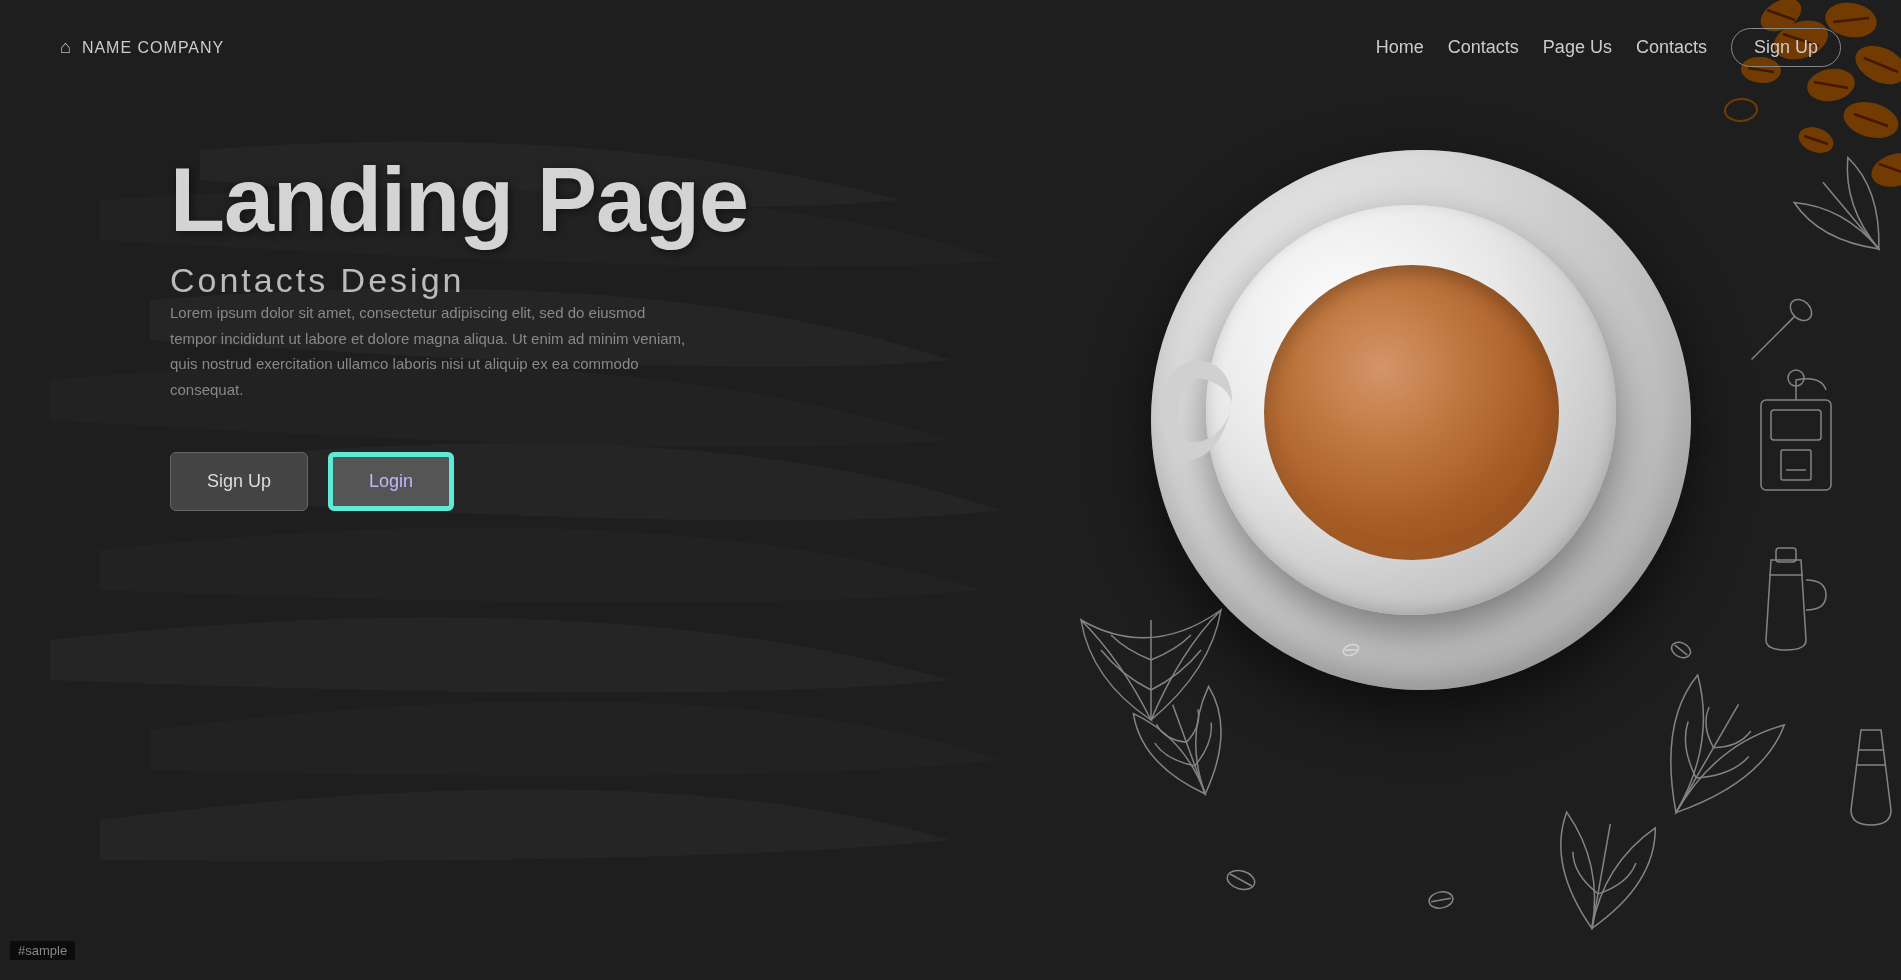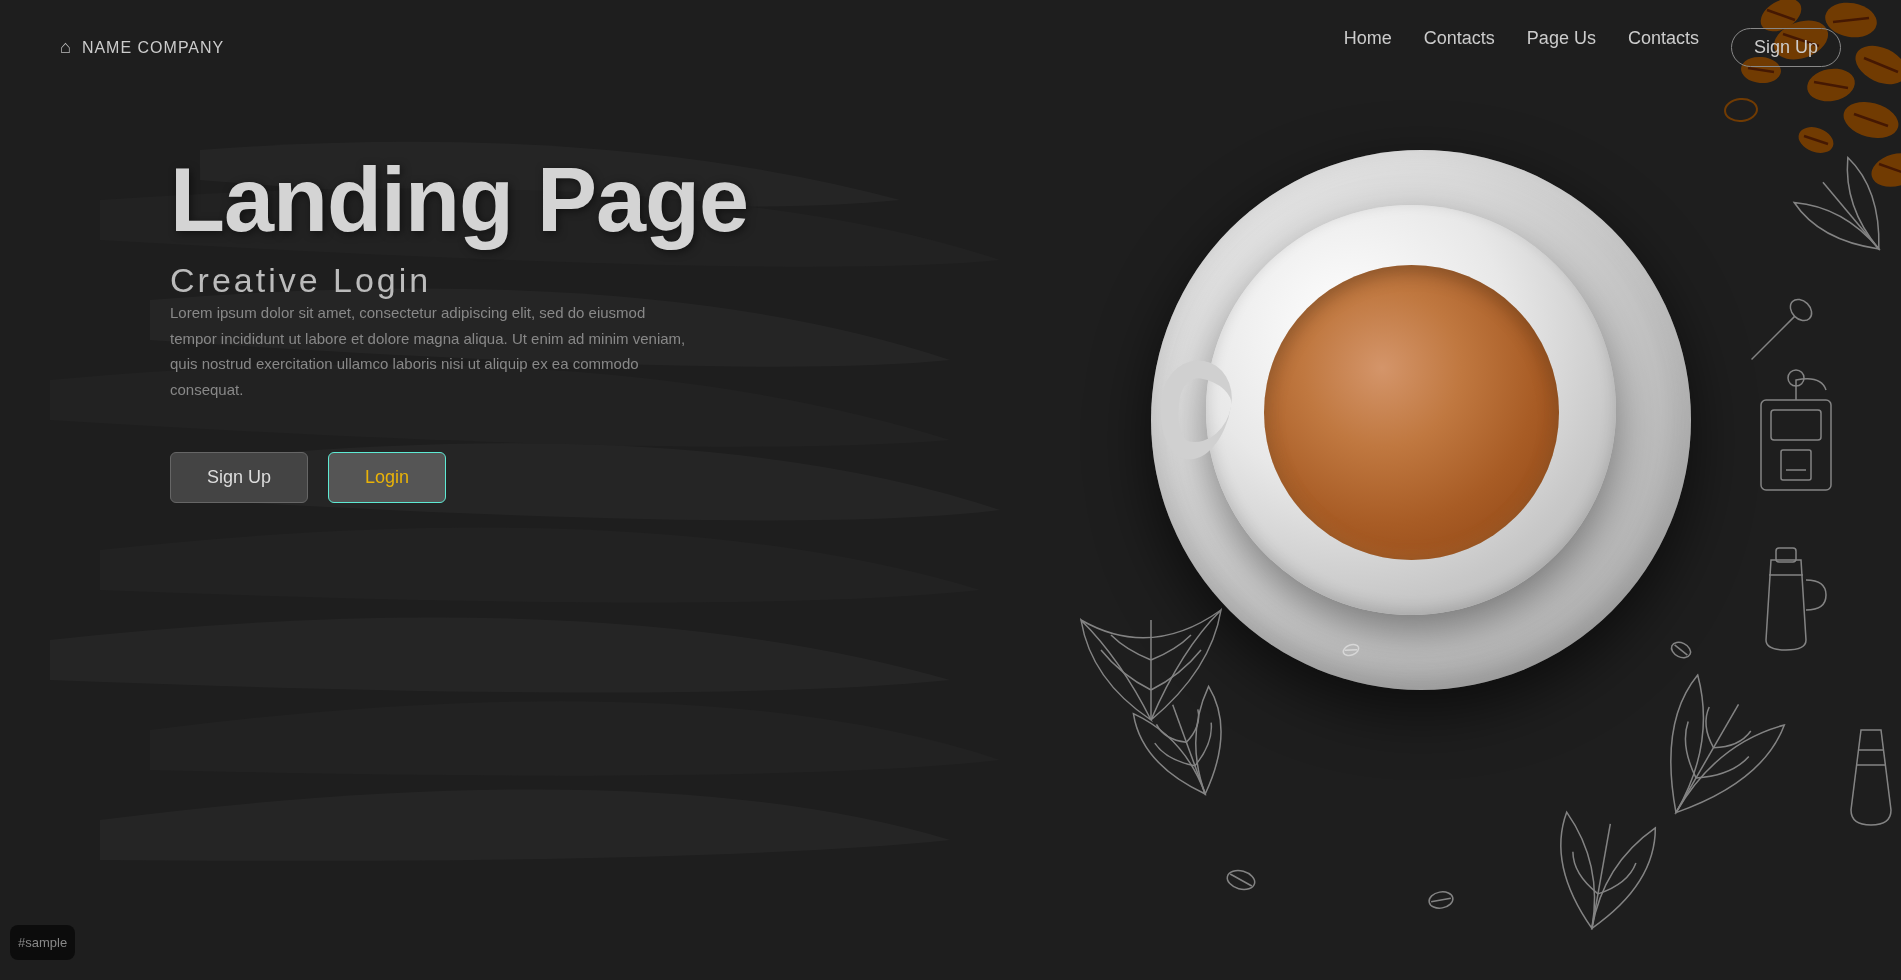--- a/index.html
+++ b/index.html
@@ -32,22 +32,22 @@
       letter-spacing: 1px;
     }
 
     .logo-icon {
       font-size: 18px;
       color: #bbb;
     }
 
     .nav-links {
       display: flex;
-      align-items: flex-start;
-      gap: 32px;
+      align-items: center;
+      gap: 24px;
     }
 
     .nav-link {
       color: #ccc;
       text-decoration: none;
       font-size: 18px;
       cursor: pointer;
     }
 
     .nav-signup-btn {
@@ -104,39 +104,39 @@
       color: #ddd;
       border: 1px solid #666;
       border-radius: 6px;
       padding: 14px 36px;
       font-size: 18px;
       cursor: pointer;
     }
 
     .btn-login {
       background: #555;
-      color: #eab308;
-      border: 1px solid #5eead4;
+      color: #c4b5fd;
+      border: 5px solid #5eead4;
       border-radius: 6px;
       padding: 14px 36px;
       font-size: 18px;
       cursor: pointer;
     }
 
     
     .sample-tag {
       position: absolute;
       bottom: 20px;
       left: 10px;
       z-index: 10;
       background: rgba(0,0,0,0.6);
       color: #888;
       font-size: 13px;
-      padding: 10px 8px;
-      border-radius: 8px;
+      padding: 2px 8px;
+      border-radius: 1px;
     }
 
     
     .coffee-area {
       position: absolute;
       top: 0;
       right: 0;
       width: 860px;
       height: 980px;
       z-index: 3;
@@ -248,21 +248,21 @@
     <a class="nav-link">Home</a>
     <a class="nav-link">Contacts</a>
     <a class="nav-link">Page Us</a>
     <a class="nav-link">Contacts</a>
     <button class="nav-signup-btn">Sign Up</button>
   </div>
 </nav>
 
 <div class="main-content">
   <h1 class="hero-title">Landing Page</h1>
-  <h2 class="hero-subtitle">Creative Login</h2>
+  <h2 class="hero-subtitle">Contacts Design</h2>
   <p class="hero-body">Lorem ipsum dolor sit amet, consectetur adipiscing elit, sed do eiusmod tempor incididunt ut labore et dolore magna aliqua. Ut enim ad minim veniam, quis nostrud exercitation ullamco laboris nisi ut aliquip ex ea commodo consequat.</p>
   <div class="cta-buttons">
     <button class="btn-signup">Sign Up</button>
     <button class="btn-login">Login</button>
   </div>
 </div>
 
 <div class="coffee-area">
 
   <svg style="position:absolute;top:0;right:0;width:380px;height:220px;" viewBox="0 0 380 220">

